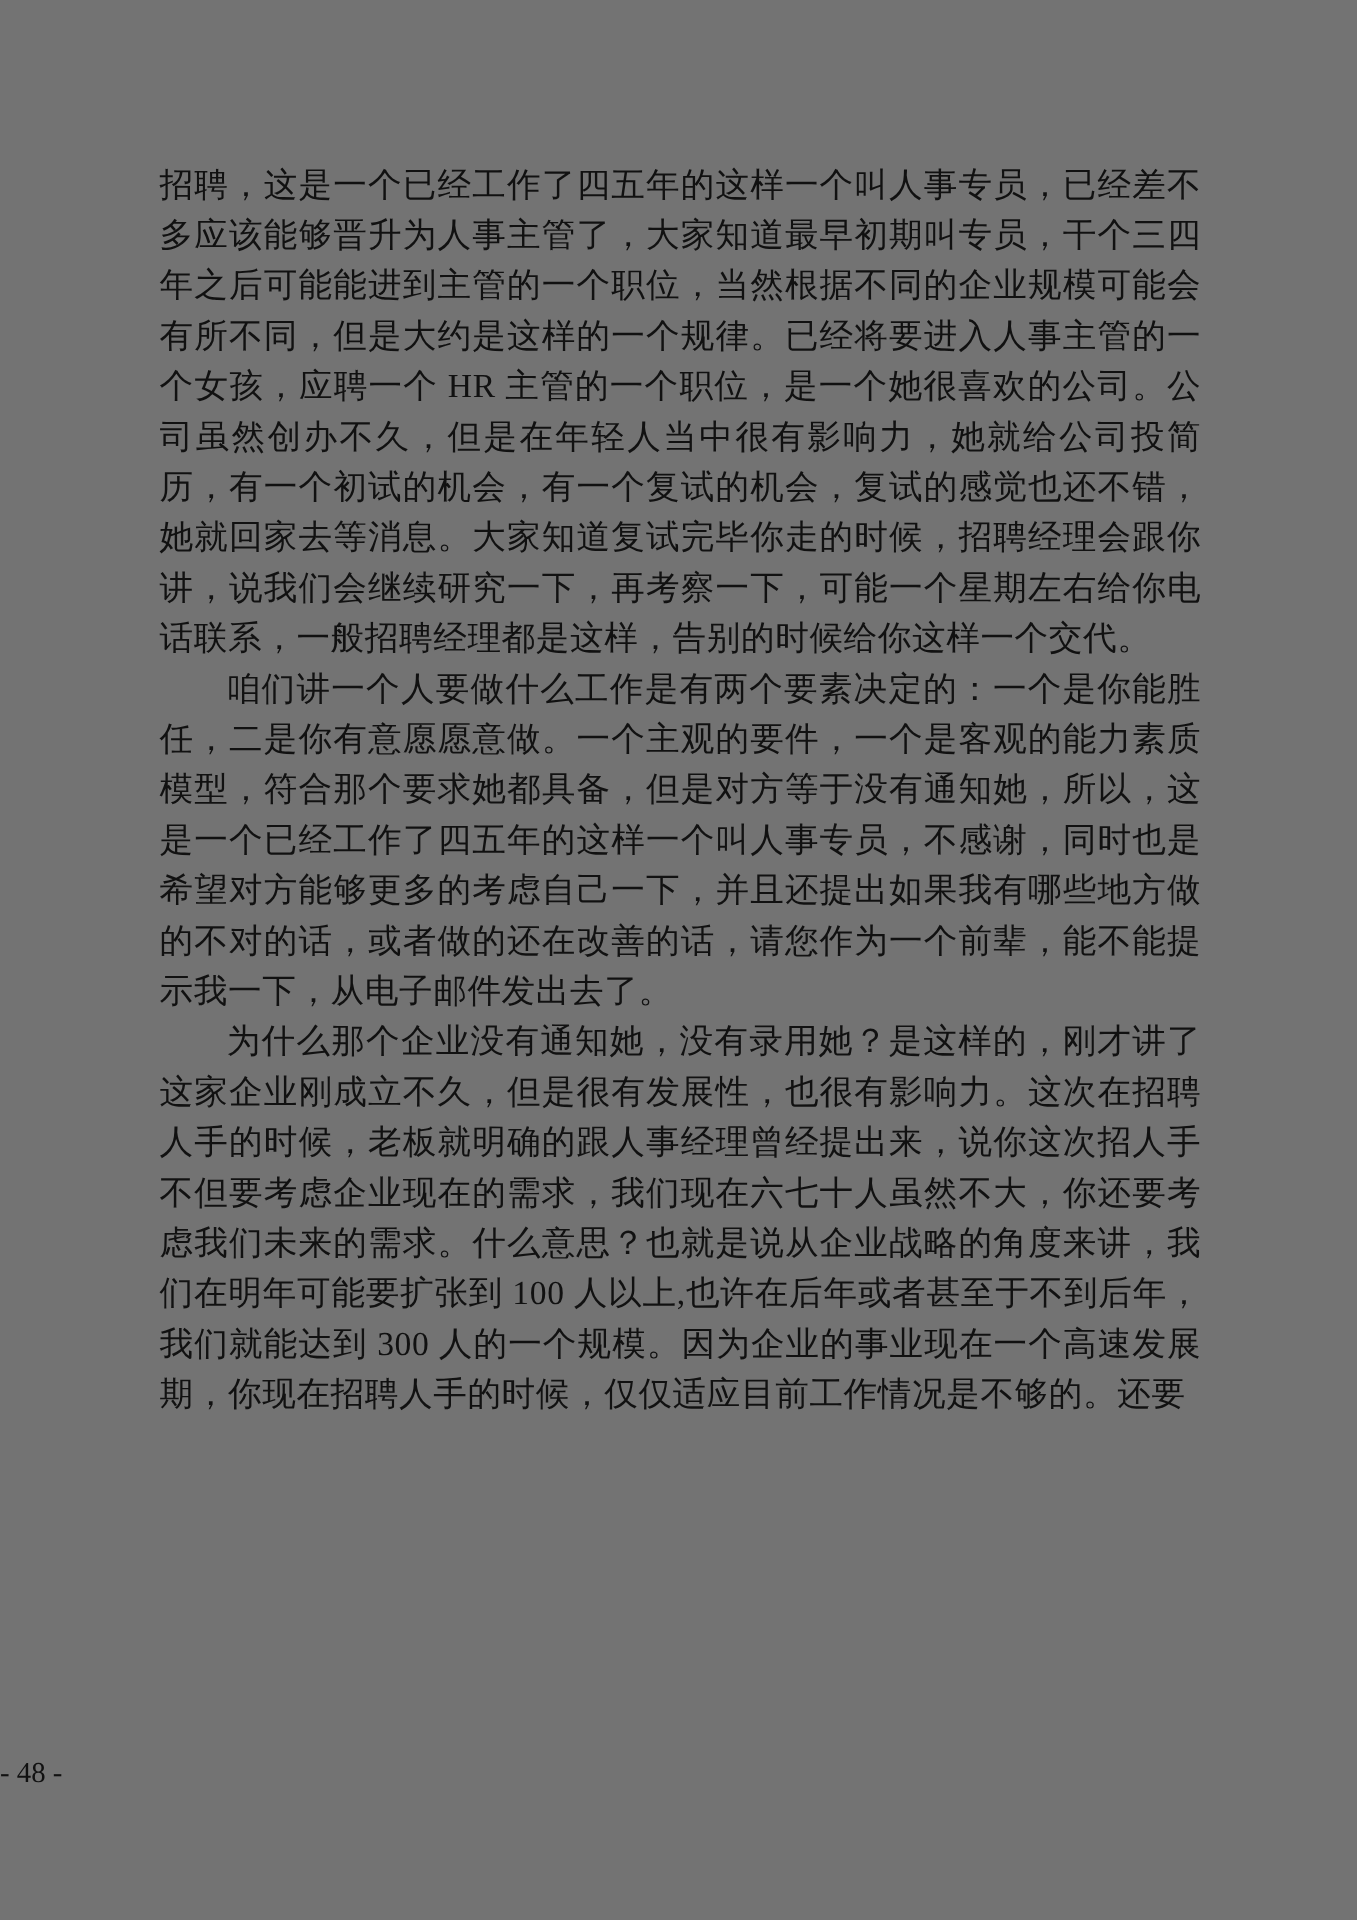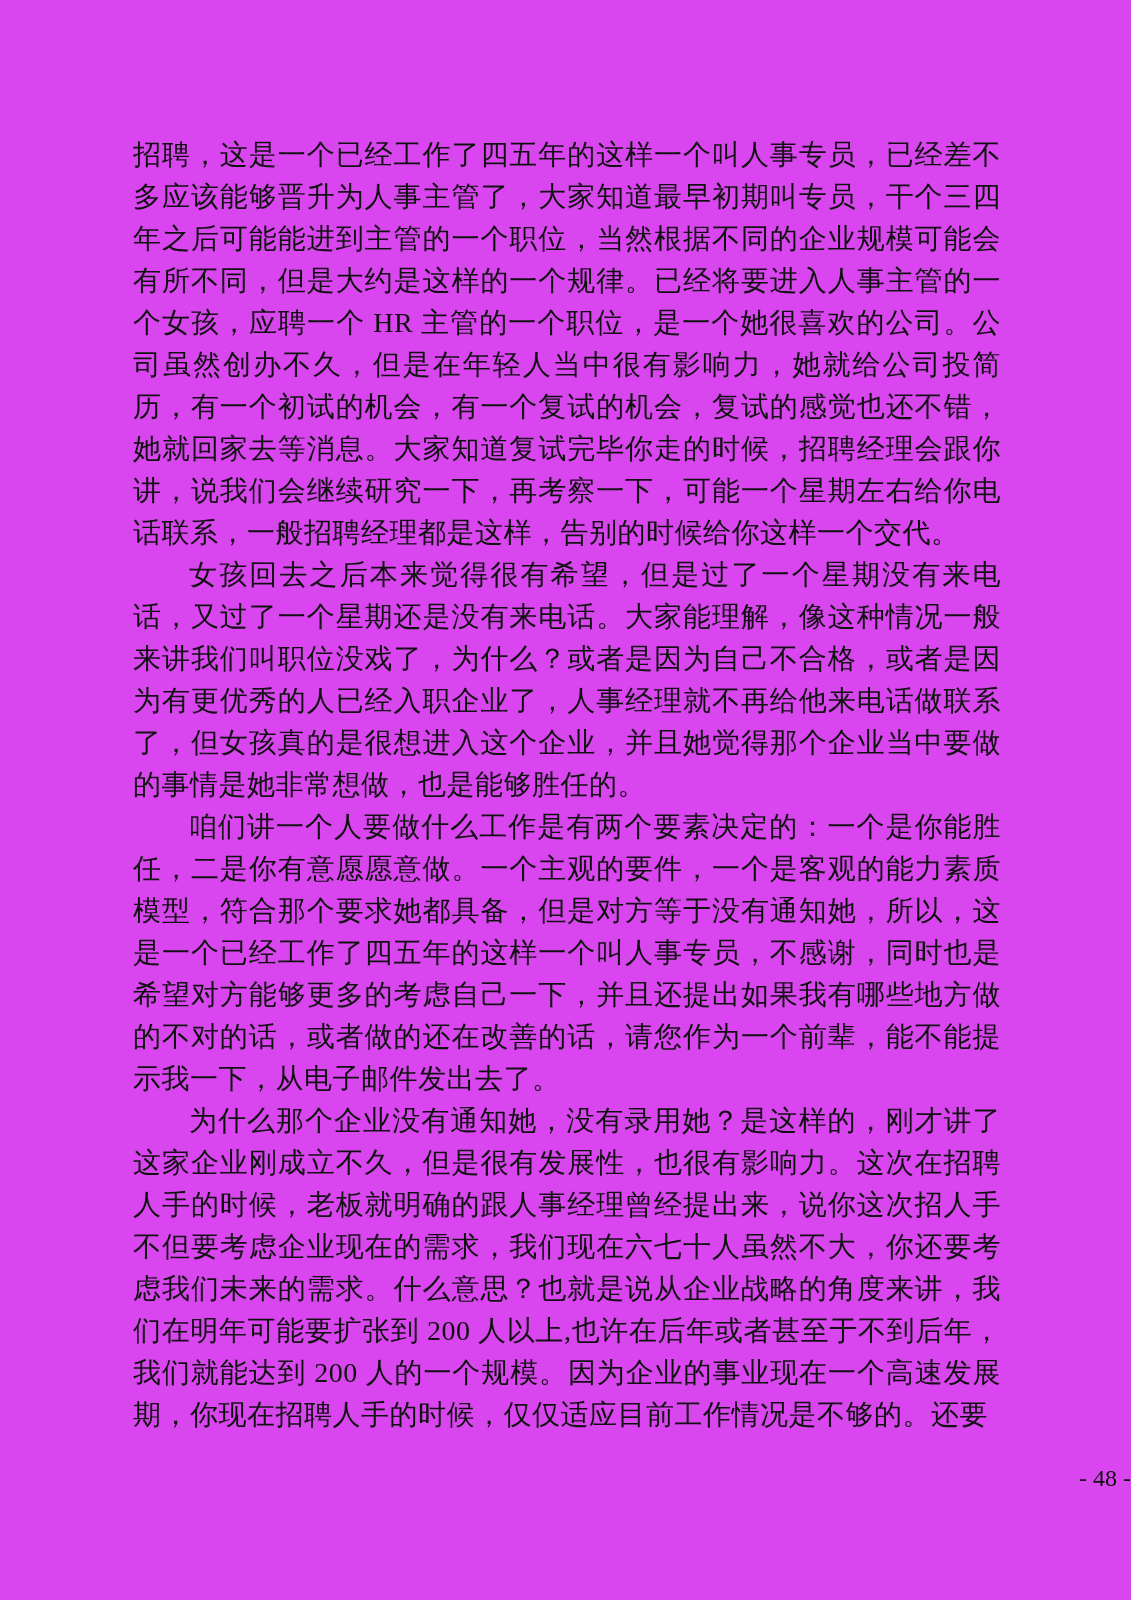--- a/index.html
+++ b/index.html
@@ -10,21 +10,21 @@
     width: 1131px;
     height: 1600px;
     position: relative;
     font-family: "Liberation Serif", "DejaVu Serif", serif;
     color: #111111;
     overflow: hidden;
   }
   .doc-page {
     position: absolute;
     inset: 0;
-    background: #d946ef;
+    background: #737373;
   }
   .text-column {
     position: absolute;
     left: 133px;
     top: 134px;
     width: 868px;
   }
   .body-paragraph {
     font-size: 28px;
     line-height: 42px;
@@ -35,32 +35,31 @@
     color: #111111;
   }
   .body-paragraph.indent {
     text-indent: 2em;
   }
   .page-footer {
     position: absolute;
     left: 0;
     top: 1462px;
     width: 100%;
-    text-align: right;
+    text-align: left;
     font-size: 24px;
     line-height: 32px;
     color: #111111;
     font-family: "Liberation Serif", "DejaVu Serif", serif;
   }
 </style>
 </head>
 <body>
 
 <div class="doc-page">
   <div class="text-column">
     <p class="body-paragraph">招聘，这是一个已经工作了四五年的这样一个叫人事专员，已经差不多应该能够晋升为人事主管了，大家知道最早初期叫专员，干个三四年之后可能能进到主管的一个职位，当然根据不同的企业规模可能会有所不同，但是大约是这样的一个规律。已经将要进入人事主管的一个女孩，应聘一个 HR 主管的一个职位，是一个她很喜欢的公司。公司虽然创办不久，但是在年轻人当中很有影响力，她就给公司投简历，有一个初试的机会，有一个复试的机会，复试的感觉也还不错，她就回家去等消息。大家知道复试完毕你走的时候，招聘经理会跟你讲，说我们会继续研究一下，再考察一下，可能一个星期左右给你电话联系，一般招聘经理都是这样，告别的时候给你这样一个交代。</p>
-    <p class="body-paragraph indent">女孩回去之后本来觉得很有希望，但是过了一个星期没有来电话，又过了一个星期还是没有来电话。大家能理解，像这种情况一般来讲我们叫职位没戏了，为什么？或者是因为自己不合格，或者是因为有更优秀的人已经入职企业了，人事经理就不再给他来电话做联系了，但女孩真的是很想进入这个企业，并且她觉得那个企业当中要做的事情是她非常想做，也是能够胜任的。</p>
     <p class="body-paragraph indent">咱们讲一个人要做什么工作是有两个要素决定的：一个是你能胜任，二是你有意愿愿意做。一个主观的要件，一个是客观的能力素质模型，符合那个要求她都具备，但是对方等于没有通知她，所以，这是一个已经工作了四五年的这样一个叫人事专员，不感谢，同时也是希望对方能够更多的考虑自己一下，并且还提出如果我有哪些地方做的不对的话，或者做的还在改善的话，请您作为一个前辈，能不能提示我一下，从电子邮件发出去了。</p>
-    <p class="body-paragraph indent">为什么那个企业没有通知她，没有录用她？是这样的，刚才讲了这家企业刚成立不久，但是很有发展性，也很有影响力。这次在招聘人手的时候，老板就明确的跟人事经理曾经提出来，说你这次招人手不但要考虑企业现在的需求，我们现在六七十人虽然不大，你还要考虑我们未来的需求。什么意思？也就是说从企业战略的角度来讲，我们在明年可能要扩张到 200 人以上,也许在后年或者甚至于不到后年，我们就能达到 200 人的一个规模。因为企业的事业现在一个高速发展期，你现在招聘人手的时候，仅仅适应目前工作情况是不够的。还要</p>
+    <p class="body-paragraph indent">为什么那个企业没有通知她，没有录用她？是这样的，刚才讲了这家企业刚成立不久，但是很有发展性，也很有影响力。这次在招聘人手的时候，老板就明确的跟人事经理曾经提出来，说你这次招人手不但要考虑企业现在的需求，我们现在六七十人虽然不大，你还要考虑我们未来的需求。什么意思？也就是说从企业战略的角度来讲，我们在明年可能要扩张到 100 人以上,也许在后年或者甚至于不到后年，我们就能达到 300 人的一个规模。因为企业的事业现在一个高速发展期，你现在招聘人手的时候，仅仅适应目前工作情况是不够的。还要</p>
   </div>
 
   <div class="page-footer">- 48 -</div>
 </div>
 
 </body></html>

